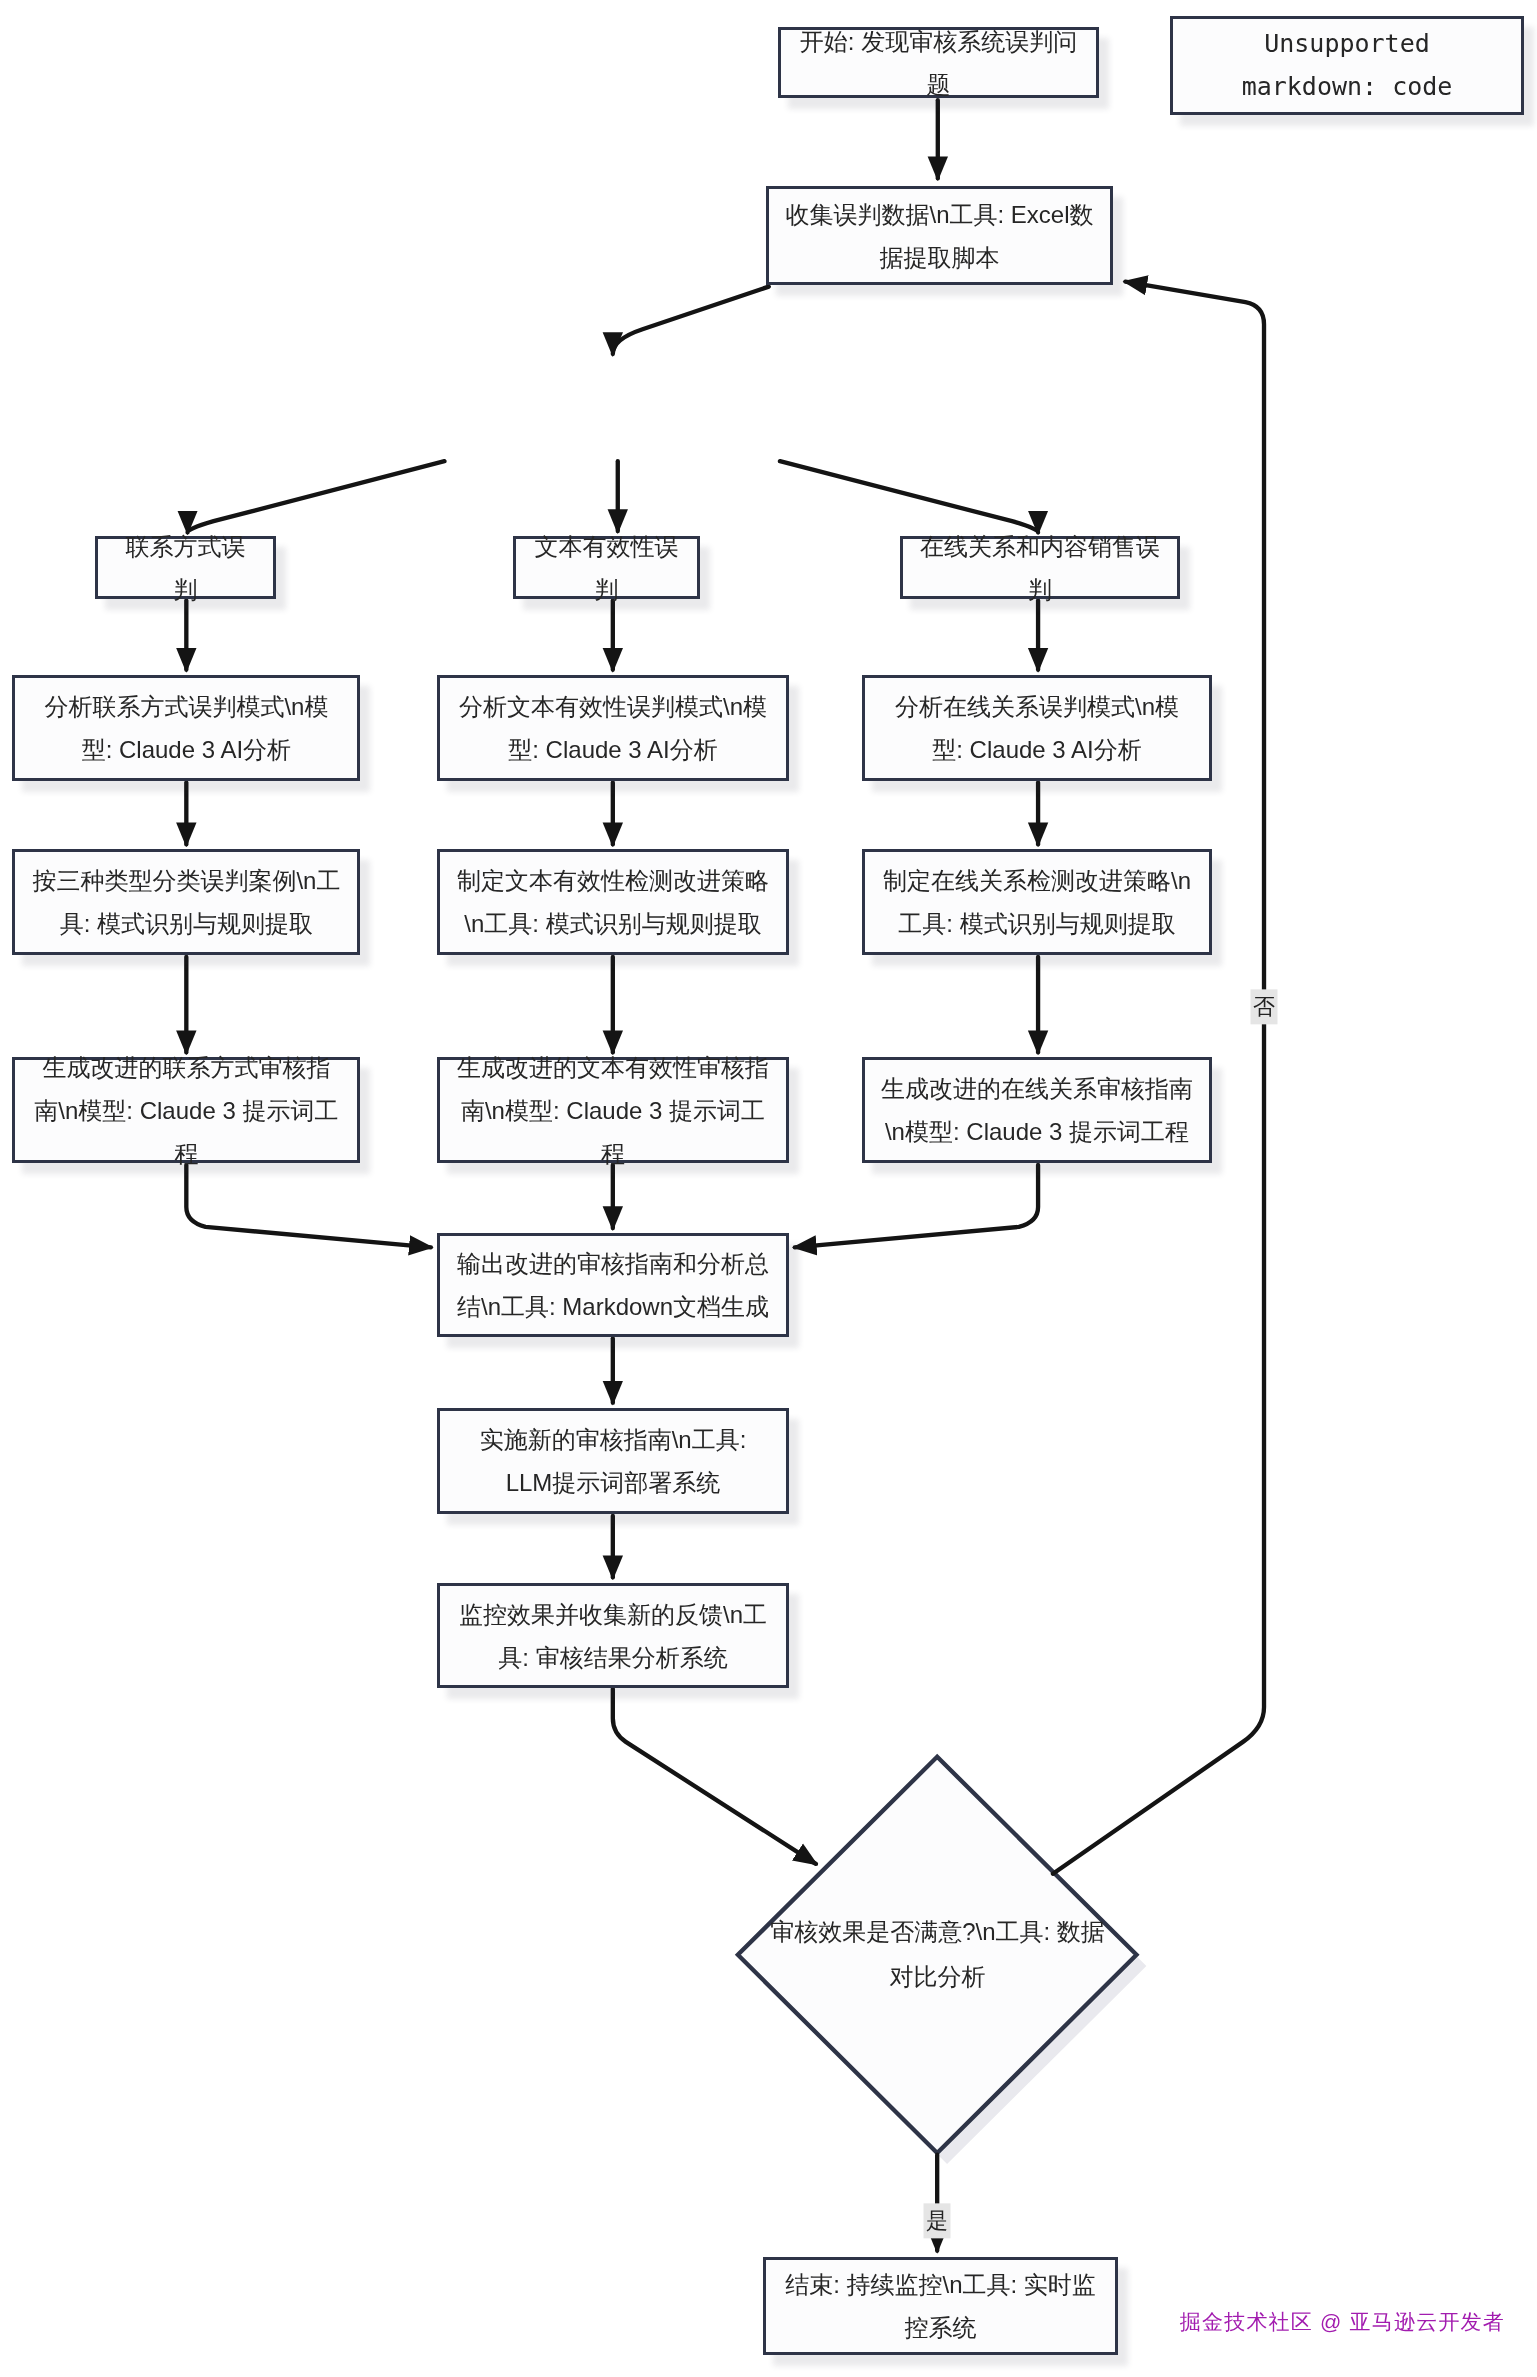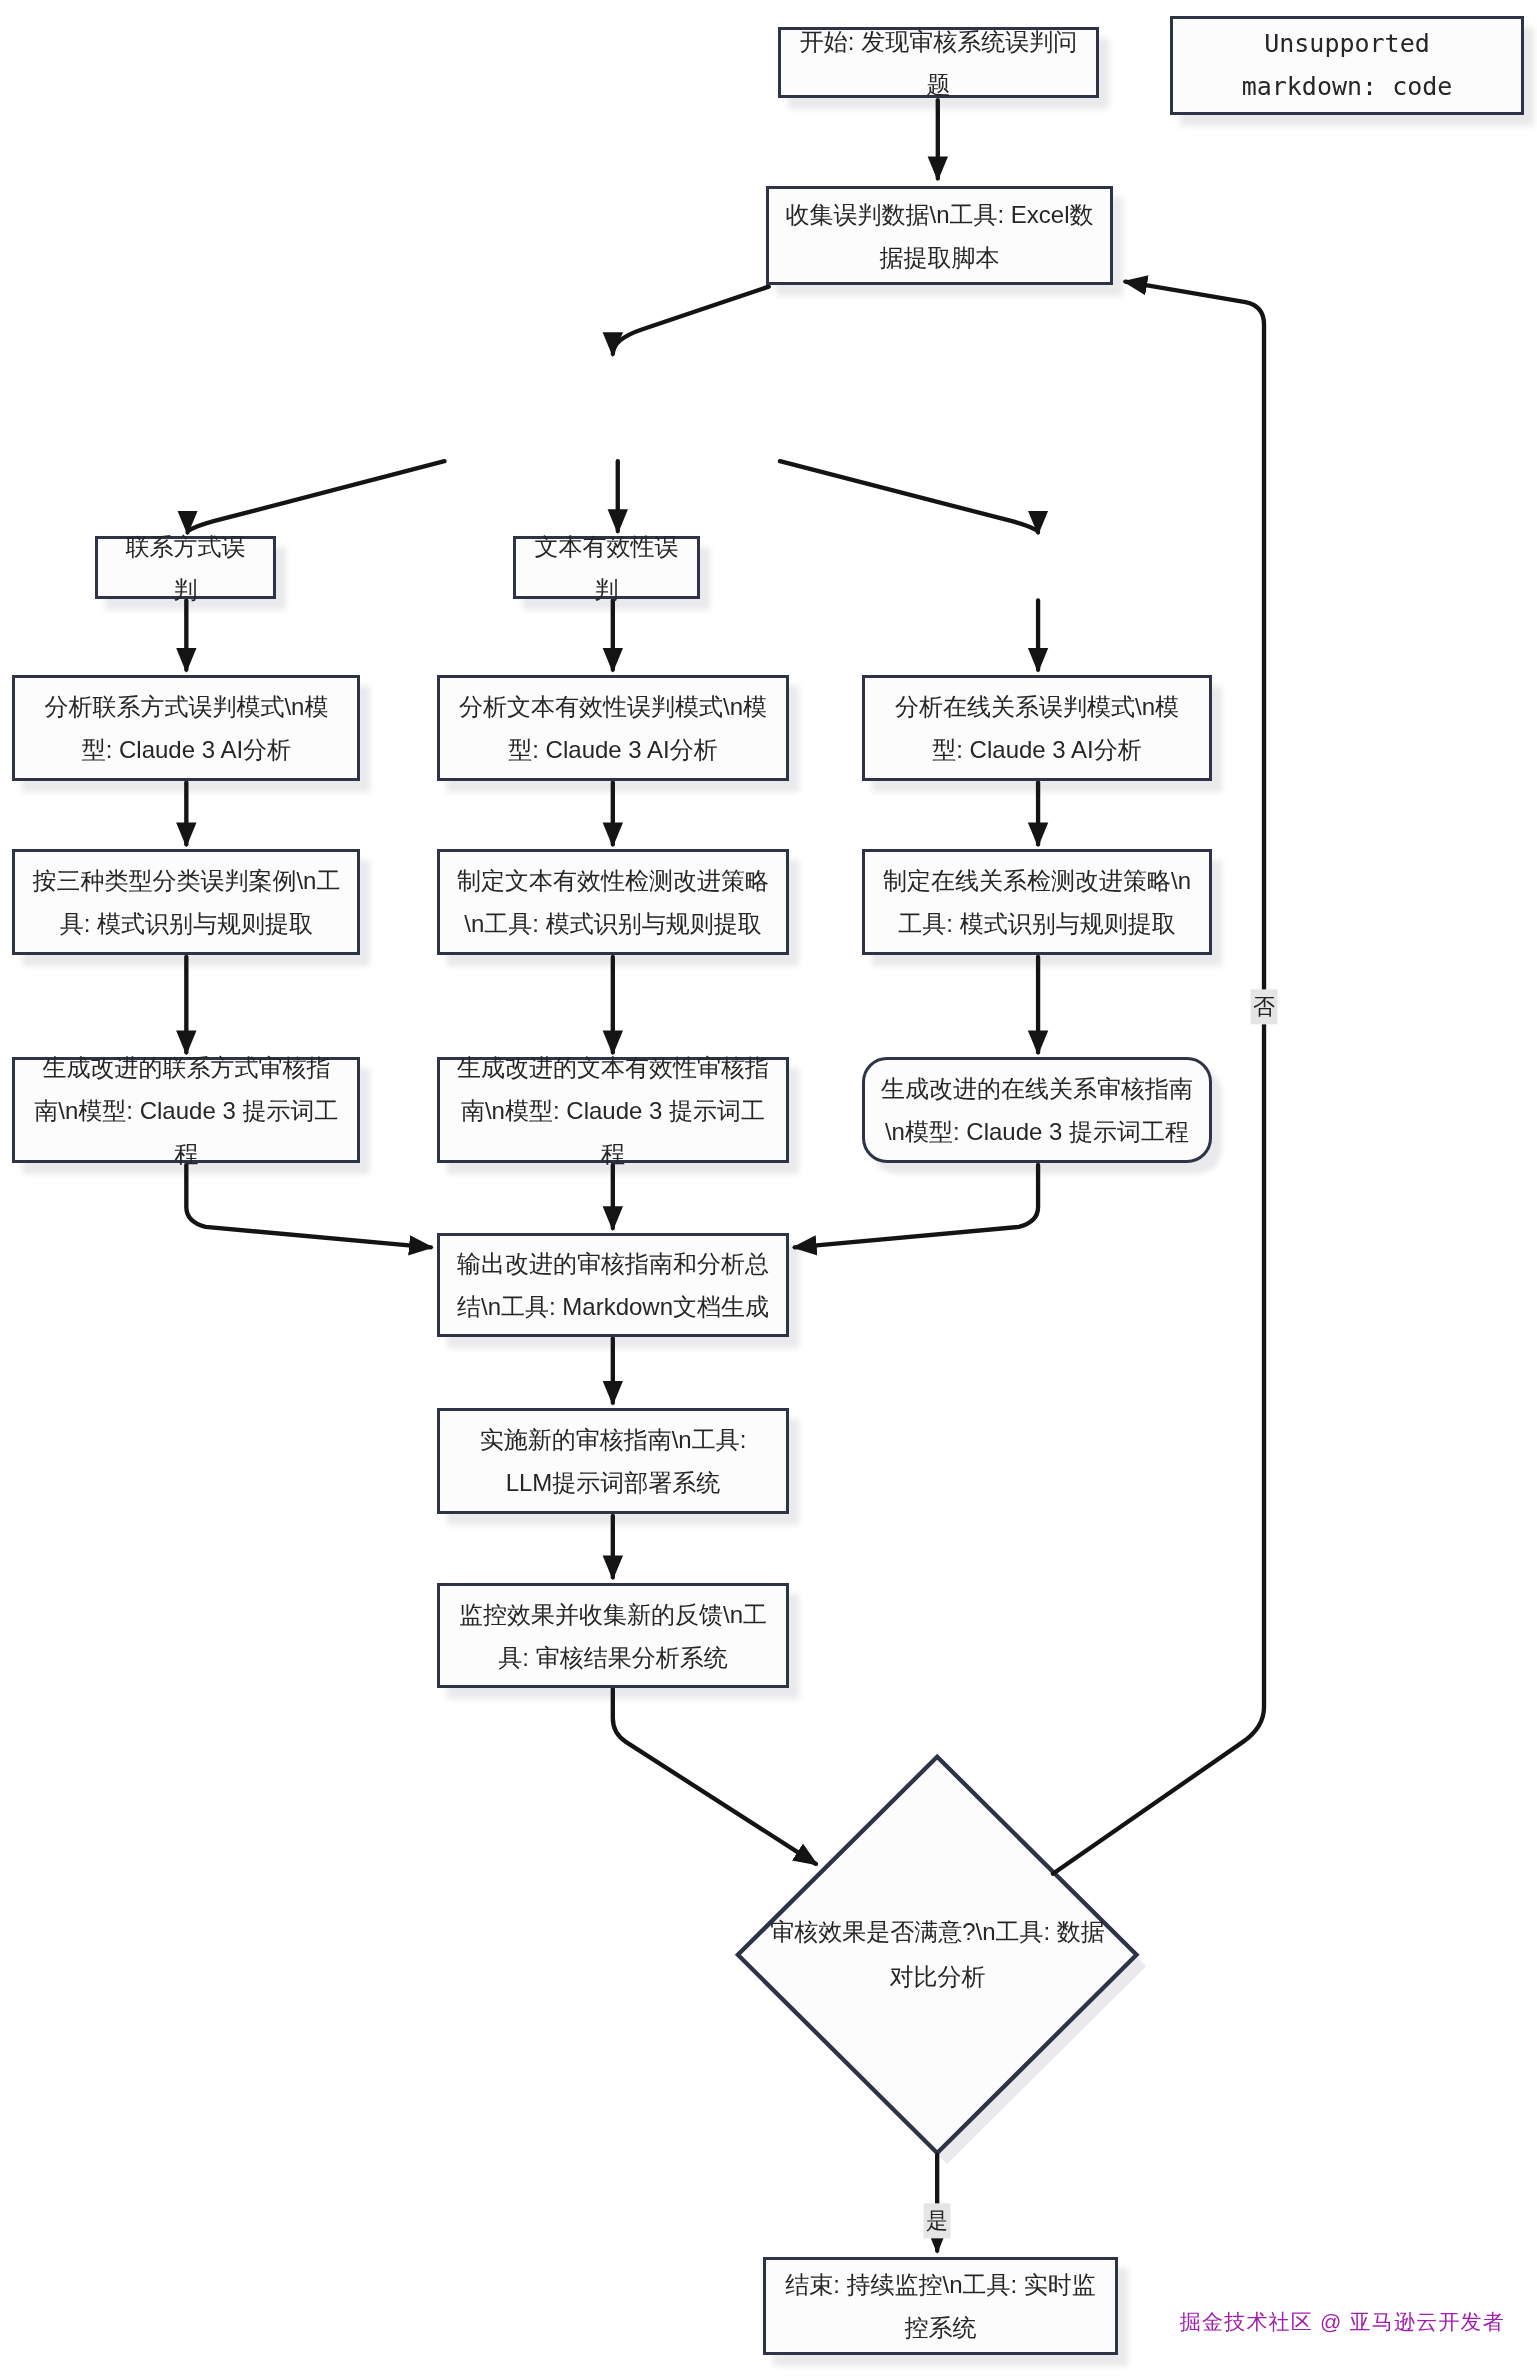--- a/index.html
+++ b/index.html
@@ -116,32 +116,33 @@
 
   <div class="node" style="left:778px; top:27px;  width:321px; height:71px;">开始: 发现审核系统误判问题</div>
 
   <div class="node mono" style="left:1170px; top:15.5px; width:354px; height:99px;">Unsupported markdown: code</div>
 
   <div class="node" style="left:766px; top:186px; width:347px; height:99px;">收集误判数据\n工具: Excel数据提取脚本</div>
 
 
   <div class="node" style="left:95px; top:536px; width:181px; height:63px;">联系方式误判</div>
   <div class="node" style="left:513px; top:536px; width:187px; height:63px;">文本有效性误判</div>
+  <div class="node" style="left:900px; top:536px; width:280px; height:63px;">在线关系和内容销售误判</div>
 
   <div class="node" style="left:12.4px; top:675px; width:348px; height:106px;">分析联系方式误判模式\n模型: Claude 3 AI分析</div>
   <div class="node" style="left:437px; top:675px; width:352px; height:106px;">分析文本有效性误判模式\n模型: Claude 3 AI分析</div>
   <div class="node" style="left:862px; top:675px; width:350px; height:106px;">分析在线关系误判模式\n模型: Claude 3 AI分析</div>
 
   <div class="node" style="left:12.4px; top:849px; width:348px; height:106px;">按三种类型分类误判案例\n工具: 模式识别与规则提取</div>
   <div class="node" style="left:437px; top:849px; width:352px; height:106px;">制定文本有效性检测改进策略\n工具: 模式识别与规则提取</div>
   <div class="node" style="left:862px; top:849px; width:350px; height:106px;">制定在线关系检测改进策略\n工具: 模式识别与规则提取</div>
 
   <div class="node" style="left:12.4px; top:1057px; width:348px; height:106px;">生成改进的联系方式审核指南\n模型: Claude 3 提示词工程</div>
   <div class="node" style="left:437px; top:1057px; width:352px; height:106px;">生成改进的文本有效性审核指南\n模型: Claude 3 提示词工程</div>
-  <div class="node" style="left:862px; top:1057px; width:350px; height:106px;border-radius:25px;">生成改进的在线关系审核指南\n模型: Claude 3 提示词工程</div>
+  <div class="node" style="left:862px; top:1057px; width:350px; height:106px;">生成改进的在线关系审核指南\n模型: Claude 3 提示词工程</div>
 
   <div class="node" style="left:437px; top:1233px; width:352px; height:104px;">输出改进的审核指南和分析总结\n工具: Markdown文档生成</div>
 
   <div class="node" style="left:437px; top:1408px; width:352px; height:106px;">实施新的审核指南\n工具: LLM提示词部署系统</div>
 
   <div class="node" style="left:437px; top:1583px; width:352px; height:105px;">监控效果并收集新的反馈\n工具: 审核结果分析系统</div>
 
   <div class="diamond-label" style="left:764px; top:1888px; width:347px; height:131px;">审核效果是否满意?\n工具: 数据对比分析</div>
 
   <div class="node" style="left:763px; top:2257px; width:355px; height:98px;">结束: 持续监控\n工具: 实时监控系统</div>

